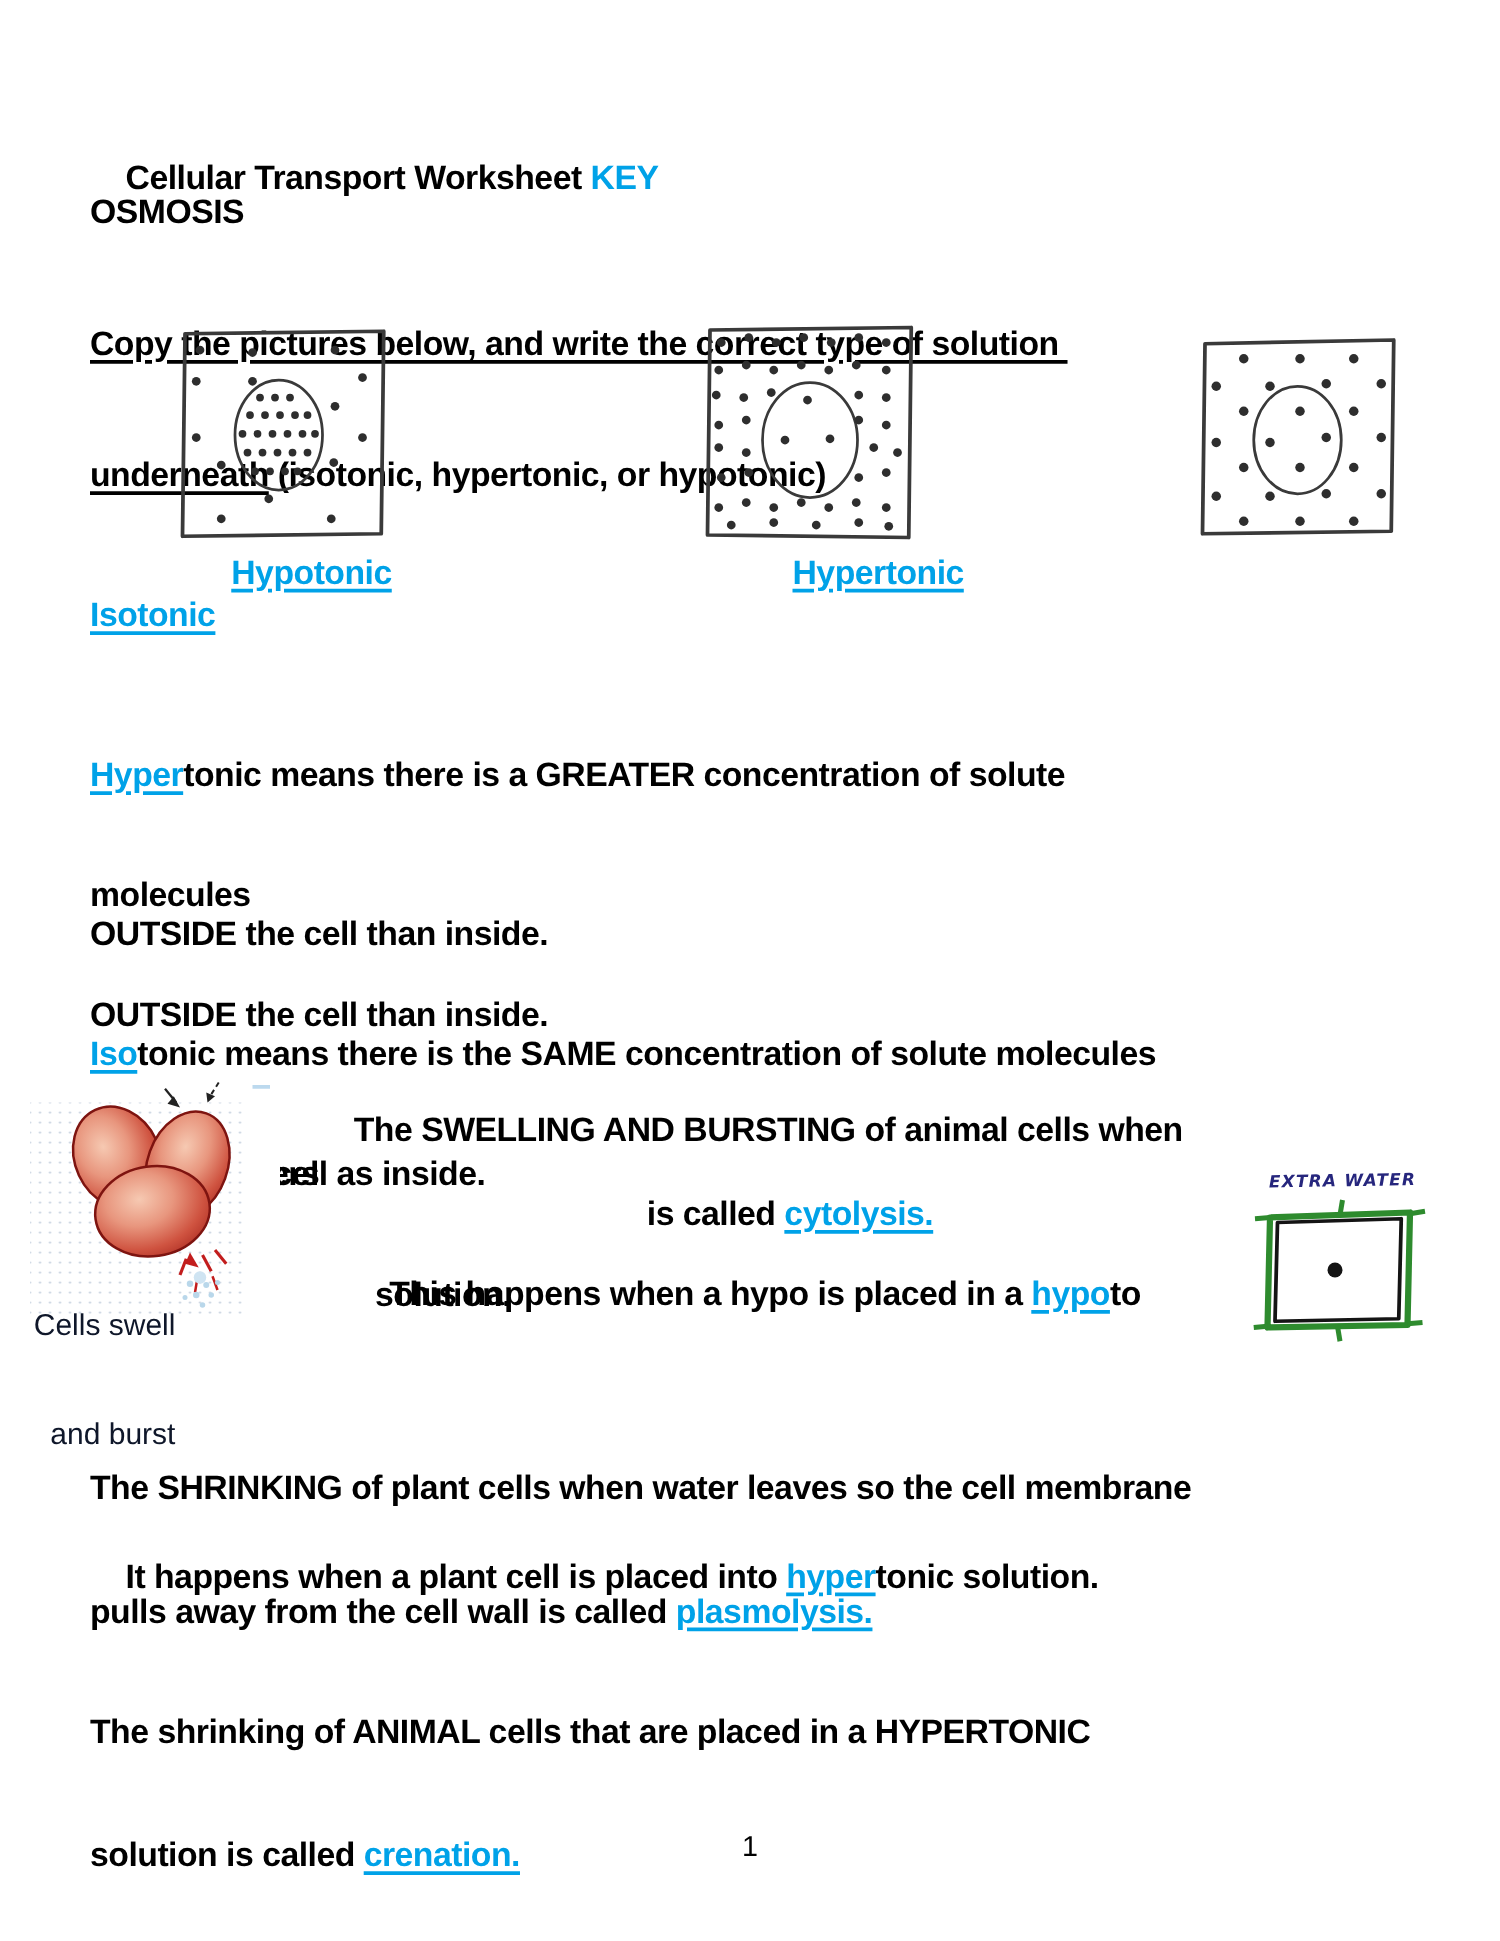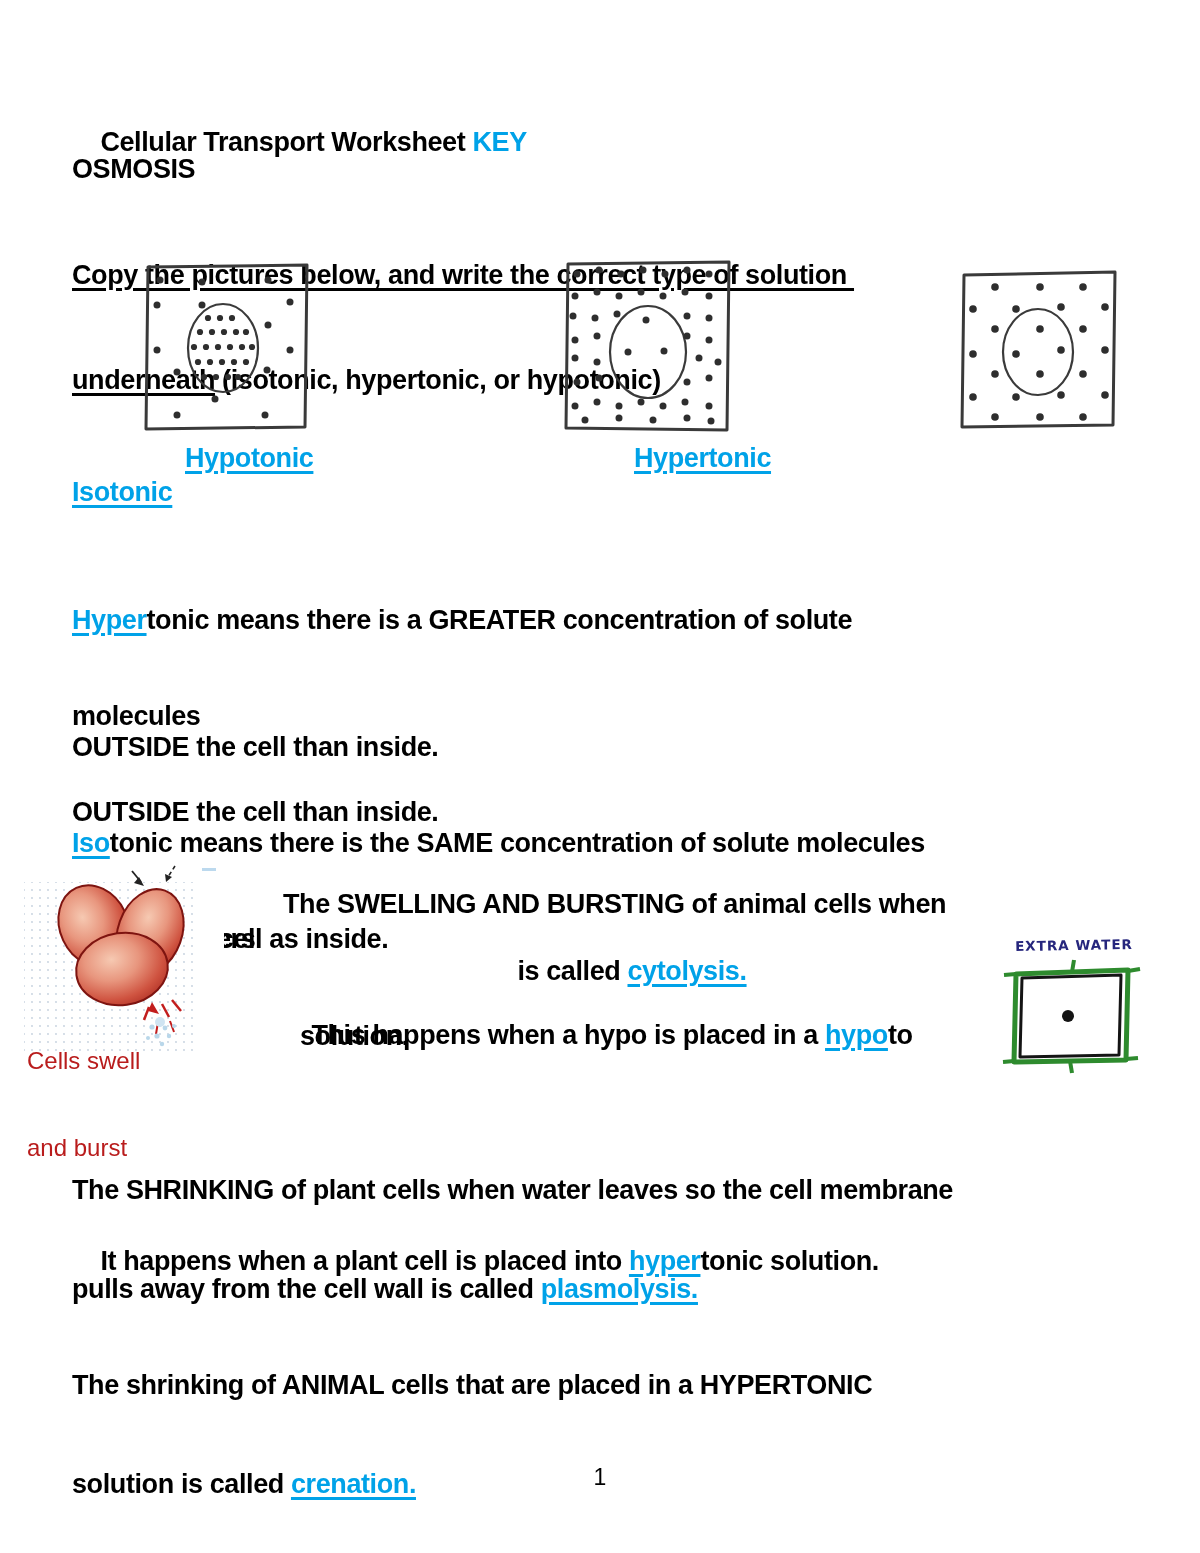--- a/index.html
+++ b/index.html
@@ -7,22 +7,22 @@
     position:relative;width:1200px;height:1553px;background:#ffffff;
     font-family:"Liberation Sans","DejaVu Sans",sans-serif;
     font-weight:bold;color:#000;overflow:hidden;margin-top:12px;
   }
   .abs{position:absolute;}
   .t{font-size:27px;letter-spacing:-0.4px;white-space:pre;line-height:32px;}
   .t33{line-height:33px;}
   .ans{color:#00A2E8;text-decoration:underline;text-decoration-thickness:2.5px;text-underline-offset:4px;}
   .u{text-decoration:underline;text-decoration-thickness:2.5px;text-underline-offset:4px;}
   .caption{
-    font-size:24px;font-weight:400;color:#b91c1c;line-height:29px;
-    font-family:"Liberation Sans",sans-serif;white-space:pre;
+    font-size:24px;font-weight:400;color:#0f172a;line-height:29px;
+    font-family:"Liberation Sans",sans-serif;white-space:pre;text-align:right;
   }
   .xw-label{
     font-size:13.5px;font-weight:bold;color:#26267D;letter-spacing:1px;
     font-family:"DejaVu Sans",sans-serif;text-align:center;white-space:pre;
     transform:rotate(-1deg);
   }
   .pagenum{width:100%;text-align:center;font-weight:400;font-size:23px;}
   .imgblock{background:#ffffff;}
 </style>
 </head>
@@ -229,21 +229,21 @@
       <circle cx="126" cy="174" r="2.0" fill="#b9d7ea"></circle>
       <circle cx="152" cy="162" r="2.0" fill="#b9d7ea"></circle>
       <circle cx="140" cy="180" r="2.2" fill="#b9d7ea"></circle>
     </svg>
     <div class="abs caption" style="left:5px;top:124px;">
       <div>Cells swell</div>
       <div>and burst</div>
     </div>
   </div>
 
-  <div class="abs imgblock" style="left:1000px;top:922px;width:148px;height:142px;">
+  <div class="abs imgblock" style="left:1000px;top:922px;width:148px;height:142px;font-style:italic;">
     <div class="abs xw-label" style="left:0;right:0;top:3px;">EXTRA WATER</div>
     <svg class="abs" style="left:0;top:24px;" width="148" height="118" viewBox="0 0 148 118">
       <path d="M16,16 L128,12 L126,102 L14,104 Z" fill="#ffffff" stroke="#2E8B2E" stroke-width="5" stroke-linejoin="round"></path>
       <path d="M72,14 L74,2" stroke="#2E8B2E" stroke-width="4"></path>
       <path d="M70,103 L72,115" stroke="#2E8B2E" stroke-width="4"></path>
       <path d="M16,16 L4,17" stroke="#2E8B2E" stroke-width="4"></path>
       <path d="M128,13 L140,11" stroke="#2E8B2E" stroke-width="4"></path>
       <path d="M14,103 L3,104" stroke="#2E8B2E" stroke-width="4"></path>
       <path d="M126,101 L138,100" stroke="#2E8B2E" stroke-width="4"></path>
       <path d="M22,20 L121,17 L119,97 L20,99 Z" fill="none" stroke="#141414" stroke-width="3" stroke-linejoin="round"></path>

